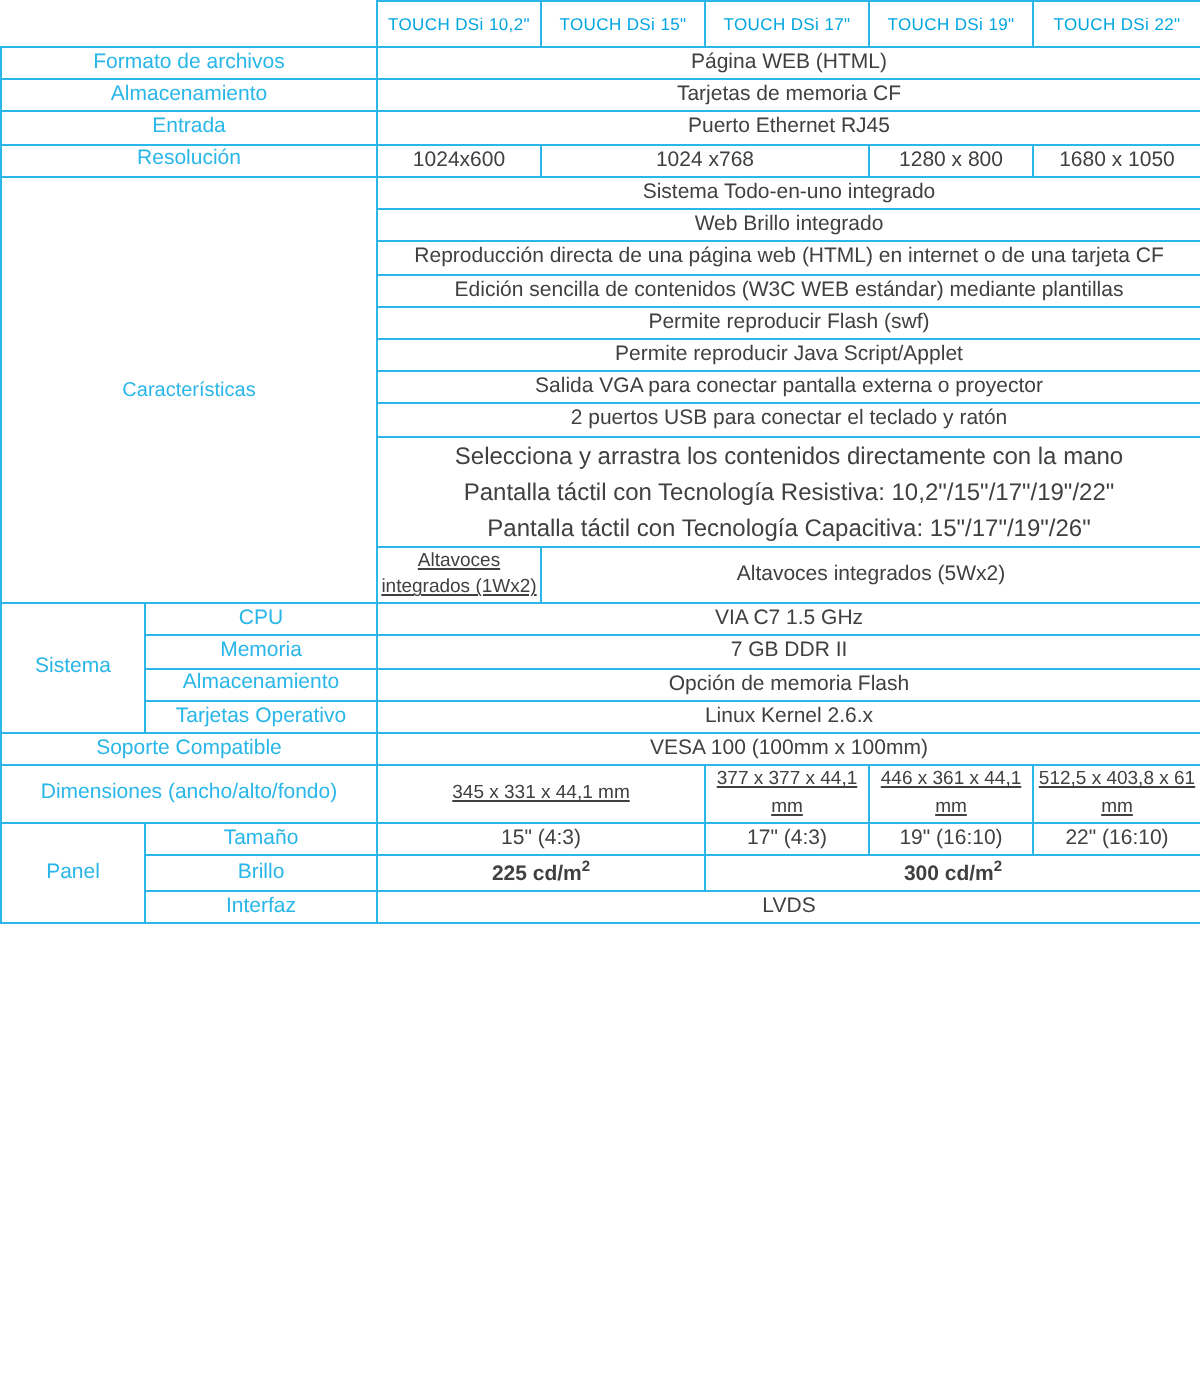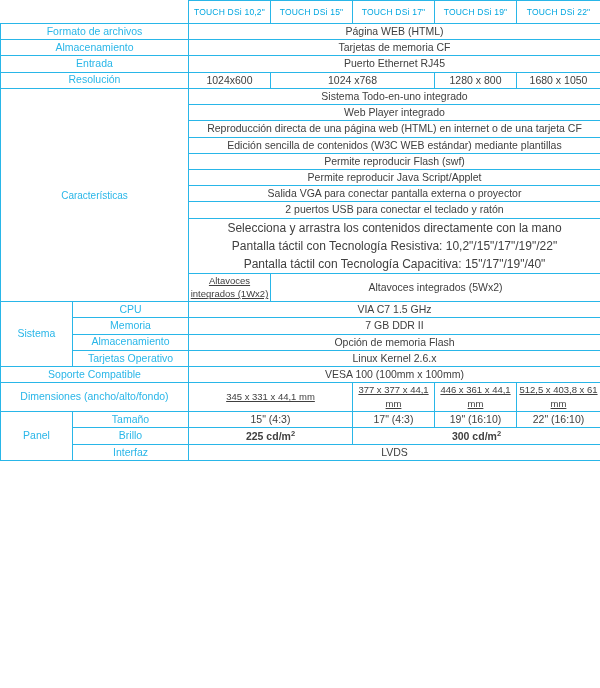--- a/index.html
+++ b/index.html
@@ -124,21 +124,21 @@
     <td class="val" colspan="2">1024 x768</td>
     <td class="val">1280 x 800</td>
     <td class="val">1680 x 1050</td>
   </tr>
 
   <tr>
     <td class="lbl-light" colspan="2" rowspan="10">Características</td>
     <td class="val" colspan="5">Sistema Todo-en-uno integrado</td>
   </tr>
   <tr>
-    <td class="val" colspan="5">Web Player integrado</td>
+    <td class="val" colspan="5">Web Brillo integrado</td>
   </tr>
   <tr>
     <td class="val" colspan="5">Reproducción directa de una página web (HTML) en internet o de una tarjeta CF</td>
   </tr>
   <tr>
     <td class="val" colspan="5">Edición sencilla de contenidos (W3C WEB estándar) mediante plantillas</td>
   </tr>
   <tr>
     <td class="val" colspan="5">Permite reproducir Flash (swf)</td>
   </tr>
@@ -148,21 +148,21 @@
   <tr>
     <td class="val" colspan="5">Salida VGA para conectar pantalla externa o proyector</td>
   </tr>
   <tr>
     <td class="val" colspan="5">2 puertos USB para conectar el teclado y ratón</td>
   </tr>
   <tr>
     <td class="val-multi" colspan="5">
       <div>Selecciona y arrastra los contenidos directamente con la mano</div>
       <div>Pantalla táctil con Tecnología Resistiva: 10,2"/15"/17"/19"/22"</div>
-      <div>Pantalla táctil con Tecnología Capacitiva: 15"/17"/19"/40"</div>
+      <div>Pantalla táctil con Tecnología Capacitiva: 15"/17"/19"/26"</div>
     </td>
   </tr>
   <tr>
     <td class="val-small">Altavoces integrados (1Wx2)</td>
     <td class="val" colspan="4">Altavoces integrados (5Wx2)</td>
   </tr>
 
   <tr>
     <td class="lbl" rowspan="4">Sistema</td>
     <td class="lbl">CPU</td>

